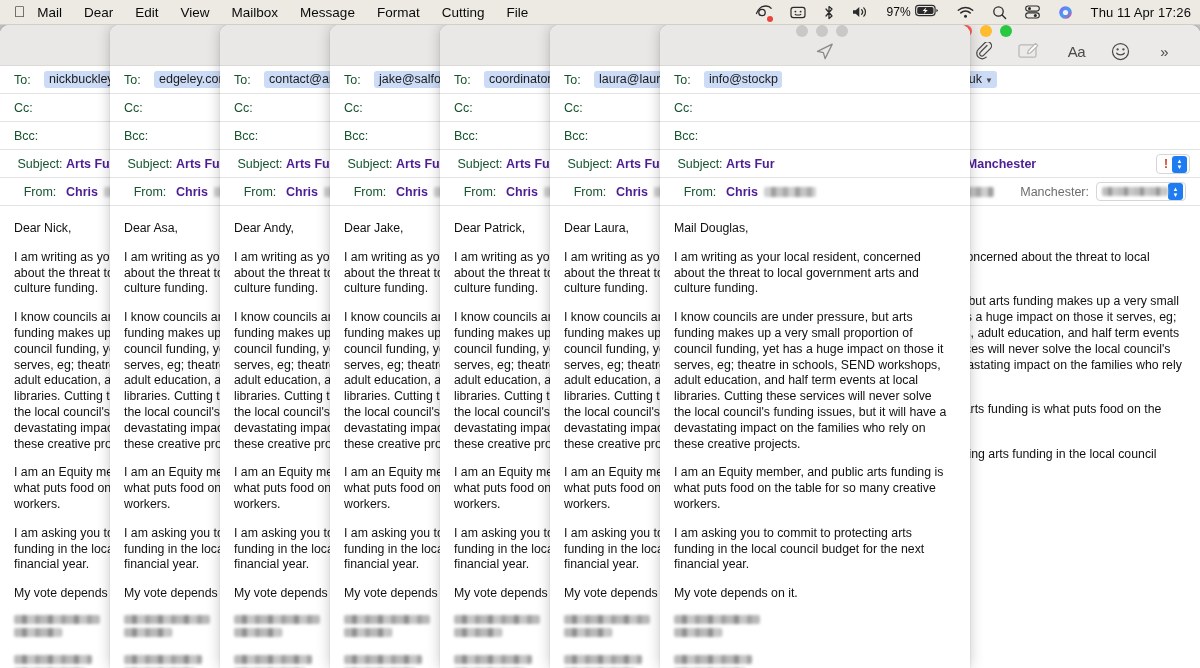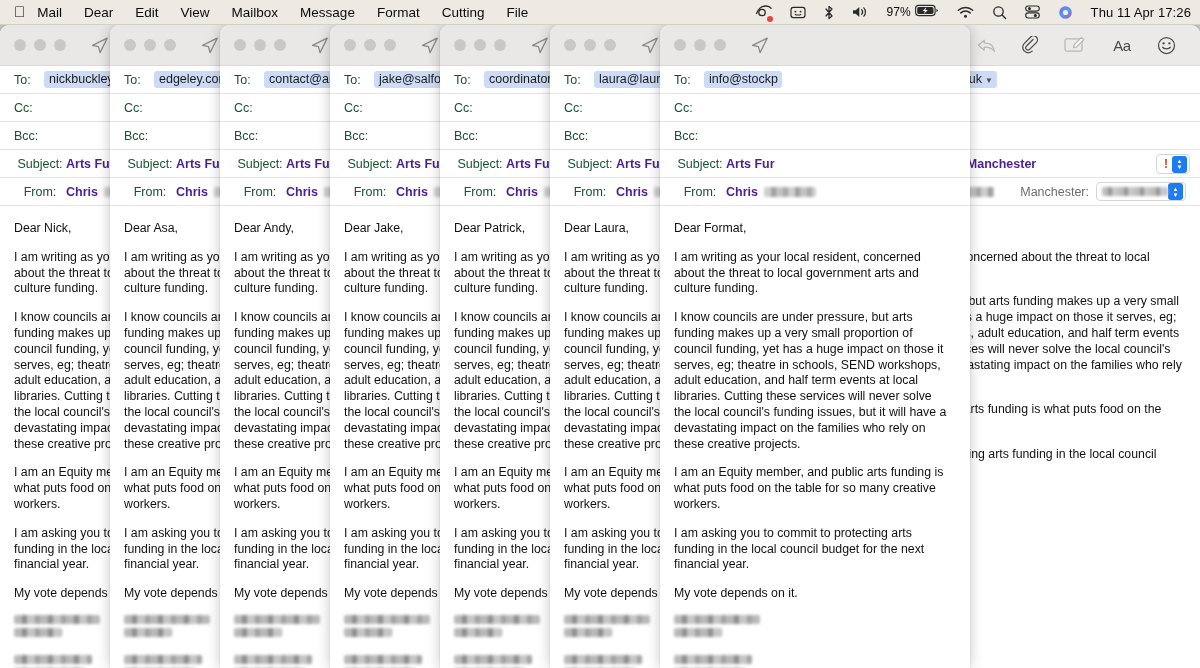--- a/index.html
+++ b/index.html
@@ -62,20 +62,21 @@
     box-shadow: -9px 0 22px rgba(0,0,0,0.27), 0 0 3px rgba(0,0,0,0.18);
   }
 
   
   .toolbar {
     height: 41px;
     background: #e9e8e6;
     display: flex; align-items: center;
     border-bottom: 0.5px solid #dcdad7;
     position: relative;
+    flex-direction: column;
   }
   .win.active .toolbar { background: #eceae8; }
   .lights { display: flex; align-items: center; gap: 8px; padding-left: 14px; }
   .light { width: 12px; height: 12px; border-radius: 50%; background: #c9c8c6; }
   .win.active .light.red { background: #ff5f57; }
   .win.active .light.yellow { background: #febc2e; }
   .win.active .light.green { background: #28c840; }
 
   .tbicons { display: flex; align-items: center; gap: 0px; padding-left: 19px; flex: 1; }
   .tbi {
@@ -642,21 +643,21 @@
           <span class="flabel wide">Subject:</span>
           <span class="fval">Arts Fur</span>
         </div>
         <div class="fieldrow">
           <span class="flabel wide">From:</span>
           <span class="fval">Chris</span>
           <span class="fval redact" style="width:52px"></span>
         </div>
       </div>
       <div class="mbody">
-        <p>Dear Format,</p>
+        <p>Mail Douglas,</p>
         <p class="wrap2">I am writing as your local resident, concerned about the threat to local government arts and culture funding.</p>
         <p class="wrap2">I know councils are under pressure, but arts funding makes up a very small proportion of council funding, yet has a huge impact on those it serves, eg; theatre in schools, SEND workshops, adult education, and half term events at local libraries. Cutting these services will never solve the local council's funding issues, but it will have a devastating impact on the families who rely on these creative projects.</p>
         <p class="wrap2">I am an Equity member, and public arts funding is what puts food on the table for so many creative workers.</p>
         <p class="wrap2">I am asking you to commit to protecting arts funding in the local council budget for the next financial year.</p>
         <p>My vote depends on it.</p>
         <div class="sigblock">
           <div class="sigline sl-w1"></div>
           <div class="sigline sl-w2"></div>
         </div>
         <div class="sigblock second">

